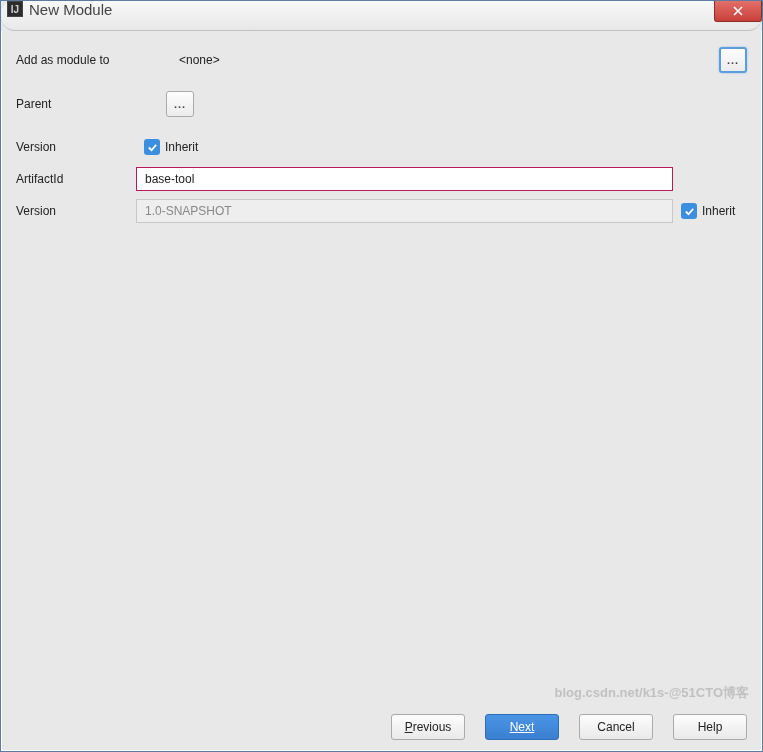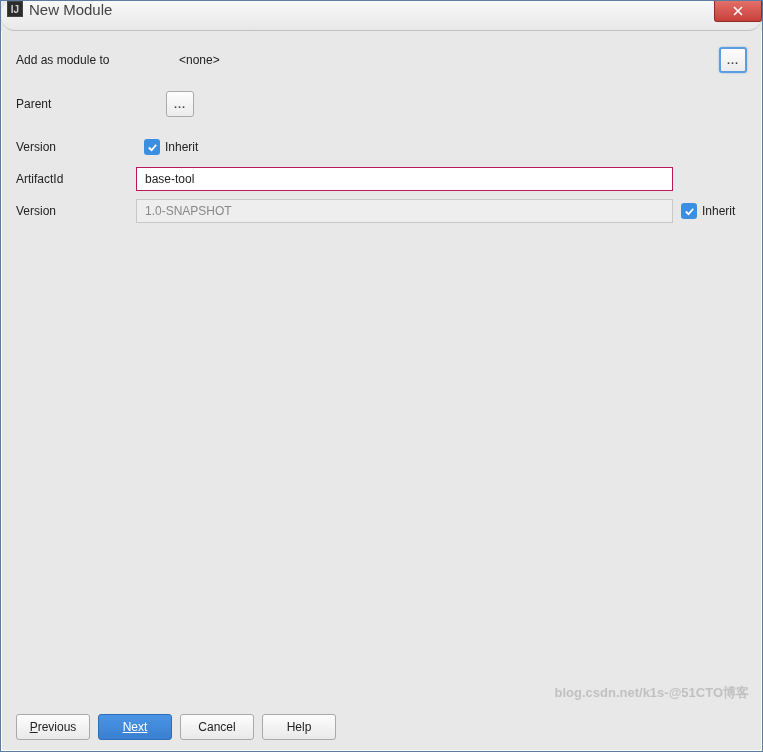--- a/index.html
+++ b/index.html
@@ -165,21 +165,22 @@
     .checkbox svg {
       width: 11px;
       height: 11px;
     }
     .inherit-label {
       color: #222;
       font-size: 12px;
     }
     .button-bar {
       display: flex;
-      gap: 8px;
+      justify-content: flex-end;
+      gap: 20px;
       padding-top: 10px;
     }
     .btn {
       min-width: 74px;
       height: 26px;
       padding: 0 12px;
       background: linear-gradient(to bottom, #fdfdfd, #e9e9e9);
       border: 1px solid #aaa;
       border-radius: 3px;
       cursor: pointer;

